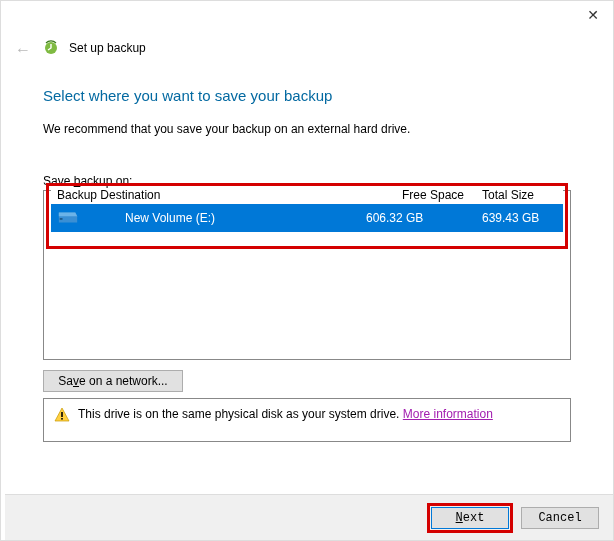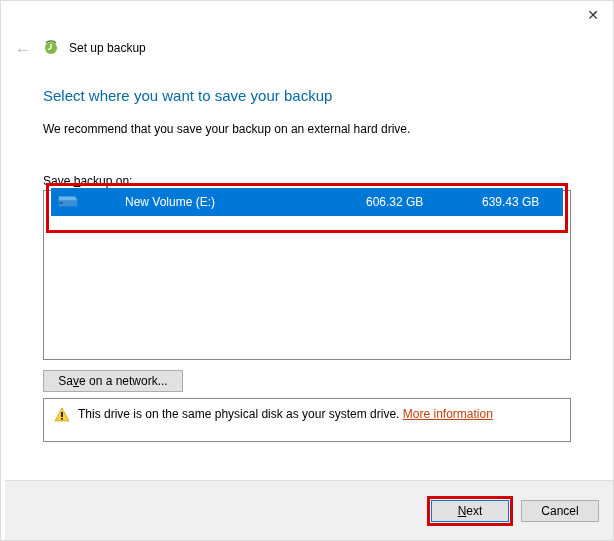--- a/index.html
+++ b/index.html
@@ -128,34 +128,35 @@
     display: flex;
     align-items: flex-start;
     gap: 8px;
     font-size: 12px;
   }
   .warn-icon {
     width: 16px;
     height: 16px;
     flex-shrink: 0;
   }
-  .more-info { color: #c2410c; text-decoration: underline; cursor: pointer; }
+  .more-info { color: #a21caf; text-decoration: underline; cursor: pointer; }
   .footer {
     position: absolute;
     bottom: 0;
     left: 4px;
     right: 0;
-    height: 60px;
+    height: 46px;
     background: #f0f0f0;
     border-top: 1px solid #ddd;
     display: flex;
     justify-content: flex-end;
     align-items: center;
     padding: 0 14px;
     gap: 8px;
+    font-family: Liberation Mono, monospace;
   }
   .next-wrap {
     border: 3px solid #d40000;
     padding: 1px;
     display: inline-block;
   }
   .next-btn {
     background: #e1e1e1;
     border: 1px solid #0078d7;
     font-size: 12px;
@@ -195,20 +196,25 @@
 <div class="content">
   <h1 class="page-heading">Select where you want to save your backup</h1>
   <div class="recommend">We recommend that you save your backup on an external hard drive.</div>
 
   <div class="save-label">
     <span>Save </span><span class="underline">b</span><span>ackup on:</span>
   </div>
 
   <div class="drive-box">
     <div class="highlight-wrap">
+      <div class="header-overlay">
+        <div class="col-dest">Backup Destination</div>
+        <div class="col-free">Free Space</div>
+        <div class="col-total">Total Size</div>
+      </div>
       <div class="drive-row">
         <svg class="drive-icon" viewBox="0 0 24 16">
           <path d="M2 2 L20 2 L22 6 L22 13 L2 13 L2 6 Z" fill="#3a8fd4"></path>
           <path d="M2 2 L20 2 L22 6 L2 6 Z" fill="#6bb3e8"></path>
           <rect x="3" y="8" width="3" height="2" fill="#1d5a8a"></rect>
         </svg>
         <div class="drive-name">New Volume (E:)</div>
         <div class="drive-free">606.32 GB</div>
         <div class="drive-total">639.43 GB</div>
       </div>

